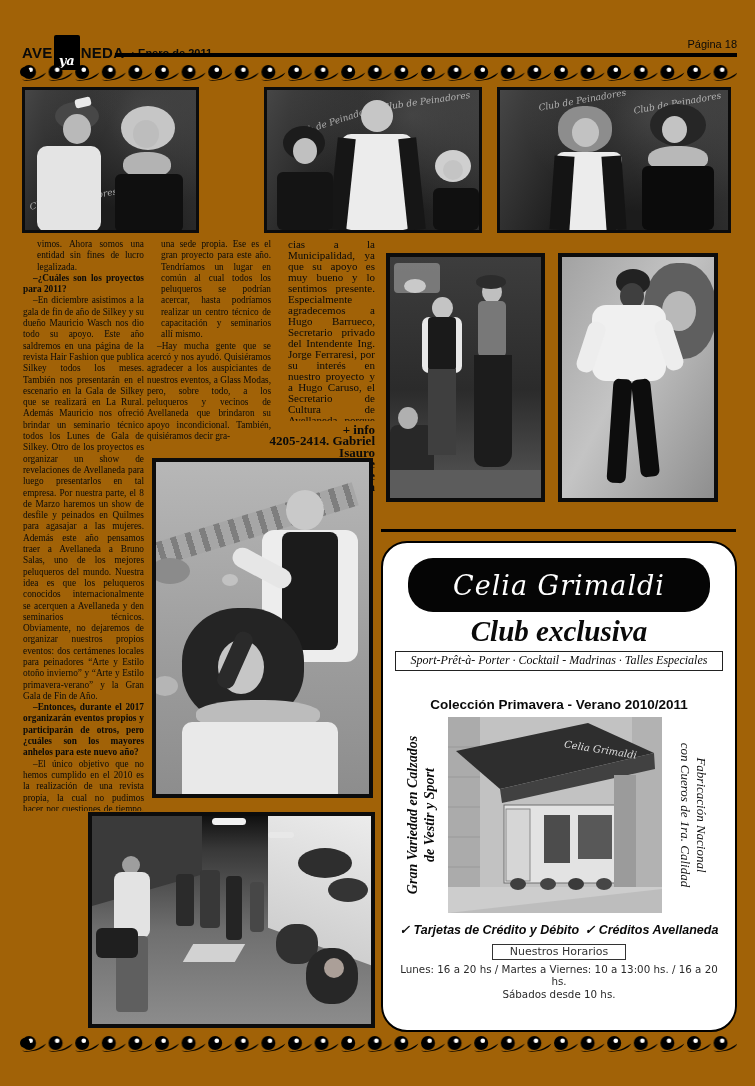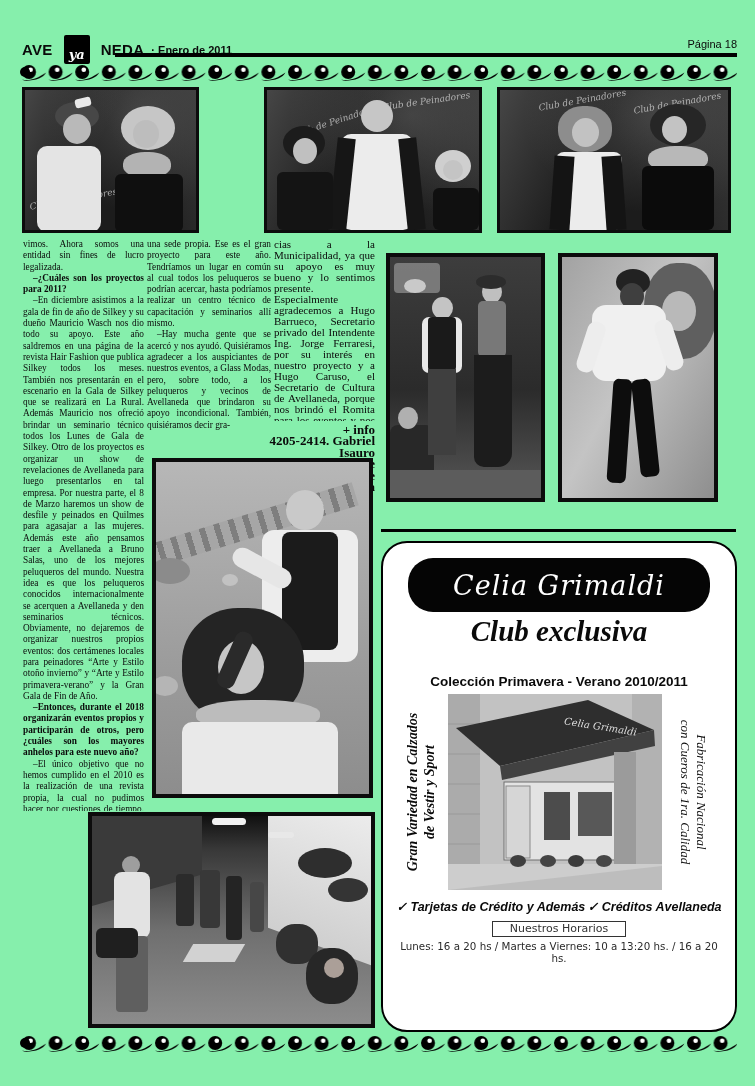--- a/index.html
+++ b/index.html
@@ -1,27 +1,27 @@
 <!DOCTYPE html>
 <html><head>
 <meta charset="utf-8">
 <style>
   * { margin:0; padding:0; box-sizing:border-box; }
   html,body { background:#888; }
   .page {
     position:relative; width:755px; height:1086px; margin:0 auto;
-    background:#86efac; overflow:hidden; color:#0a0a0a;
+    background:#a16207; overflow:hidden; color:#0a0a0a;
     font-family:"Liberation Serif", serif;
     text-decoration:underline;
   }
   
   .hdr-logo { position:absolute; left:22px; top:35px; display:flex; align-items:center; }
   .hdr-logo .cap { font:700 15px "Liberation Sans", sans-serif; letter-spacing:.3px; }
   .logo-box { background:#000; color:#fff; font:italic 700 13px "DejaVu Serif", serif;
-              padding:12px 5px 2px; margin:0 11px; border-radius:2px; }
+              padding:18px 5px 2px; margin:0 1px; border-radius:2px; }
   .hdr-date { font:700 11px "Liberation Sans", sans-serif; margin-left:7px; }
   .hdr-page { position:absolute; right:18px; top:38px; font:11px "Liberation Sans", sans-serif; }
   .hdr-rule { position:absolute; left:115px; top:53px; width:622px; height:4px; background:#000; }
   
   .wave { position:absolute; left:20px; width:717px; height:18px; }
   .wave-top { top:63px; } .wave-bottom { top:1034px; }
   
   .ph { position:absolute; background:#181818; border:3px solid #0c0c0c; overflow:hidden; }
   #photo-gala-1 { left:22px;  top:87px; width:177px; height:146px; }
   #photo-gala-2 { left:264px; top:87px; width:218px; height:146px; }
@@ -43,21 +43,21 @@
   .s { position:absolute; display:block; }
   .plogo { position:absolute; color:#d6d6d6; opacity:.75;
            font:italic 9px "DejaVu Serif", serif; white-space:nowrap; }
   
   .col { position:absolute; top:239px; font-size:9.3px; line-height:11.3px;
          text-align:justify; overflow:hidden; }
   #col1 { left:23px;  width:121px; height:572px; }
   #col2 { left:147px; width:124px; height:222px; }
   #col3 { left:274px; width:101px; height:182px; font-size:11px; line-height:11px; }
   .col p { text-indent:10px; }
-  .col p.noind { text-indent:0; }
+  .col p.noind { text-indent:0;margin-left:14px; }
   .col p.q { font-weight:700; }
   .info { position:absolute; left:252px; top:424px; width:123px; text-align:right;
           font-weight:700; font-size:13px; line-height:11.4px; }
   
   .rule-ad { position:absolute; left:381px; top:529px; width:355px; height:3px; background:#000; }
   .ad { position:absolute; left:381px; top:541px; width:356px; height:491px;
         border:2px solid #000; border-radius:26px; background:#fff; padding:10px 11px 0; }
   .ad-banner { width:302px; height:54px; margin:5px auto 0; background:#050505;
                border-radius:25px; display:flex; align-items:center; justify-content:center; }
   .ad-banner span { color:#fff; font:italic 27px "DejaVu Serif", serif; letter-spacing:1px; }
@@ -151,21 +151,21 @@
     <i class="s" style="left:150px;top:14px;width:56px;height:42px;border-radius:50%;background:#262626;"></i>
     <i class="s" style="left:162px;top:26px;width:25px;height:27px;border-radius:50%;background:#c3c3c3;"></i>
     <i class="s" style="left:148px;top:56px;width:60px;height:26px;border-radius:45%;background:#b8b8b8;"></i>
     <i class="s" style="left:142px;top:76px;width:72px;height:64px;border-radius:6px;background:#0b0b0b;"></i>
   </div>
 
   <div class="col" id="col1">
     <p class="noind">vimos. Ahora somos una entidad sin fines de lucro legalizada.</p>
     <p class="q">–¿Cuáles son los proyectos para 2011?</p>
     <p>–En diciembre asistimos a la gala de fin de año de Silkey y su dueño Mauricio Wasch nos dio todo su apoyo. Este año saldremos en una página de la revista Hair Fashion que publica Silkey todos los meses. También nos presentarán en el escenario en la Gala de Silkey que se realizará en La Rural. Además Mauricio nos ofreció brindar un seminario técnico todos los Lunes de Gala de Silkey. Otro de los proyectos es organizar un show de revelaciones de Avellaneda para luego presentarlos en tal empresa. Por nuestra parte, el 8 de Marzo haremos un show de desfile y peinados en Quilmes para agasajar a las mujeres. Además este año pensamos traer a Avellaneda a Bruno Salas, uno de los mejores peluqueros del mundo. Nuestra idea es que los peluqueros conocidos internacionalmente se acerquen a Avellaneda y den seminarios técnicos. Obviamente, no dejaremos de organizar nuestros propios eventos: dos certámenes locales para peinadores “Arte y Estilo otoño invierno” y “Arte y Estilo primavera-verano” y la Gran Gala de Fin de Año.</p>
-    <p class="q">–Entonces, durante el 2018 organizarán eventos propios y participarán de otros, pero ¿cuáles son los mayores anhelos para este nuevo año?</p>
+    <p class="q">–Entonces, durante el 2017 organizarán eventos propios y participarán de otros, pero ¿cuáles son los mayores anhelos para este nuevo año?</p>
     <p>–El único objetivo que no hemos cumplido en el 2010 es la realización de una revista propia, la cual no pudimos hacer por cuestiones de tiempo. Este año sacaremos la revista con una colección de primavera-verano. Pero, creo que nuestro mayor sueño es tener</p>
   </div>
   <div class="col" id="col2">
     <p class="noind">una sede propia. Ese es el gran proyecto para este año. Tendríamos un lugar en común al cual todos los peluqueros se podrían acercar, hasta podríamos realizar un centro técnico de capacitación y seminarios allí mismo.</p>
     <p>–Hay mucha gente que se acercó y nos ayudó. Quisiéramos agradecer a los auspiciantes de nuestros eventos, a Glass Modas, pero, sobre todo, a los peluqueros y vecinos de Avellaneda que brindaron su apoyo incondicional. También, quisiéramos decir gra-</p>
   </div>
   <div class="col" id="col3">
     <p class="noind">cias a la Municipalidad, ya que su apoyo es muy bueno y lo sentimos presente. Especialmente agradecemos a Hugo Barrueco, Secretario privado del Intendente Ing. Jorge Ferraresi, por su interés en nuestro proyecto y a Hugo Caruso, el Secretario de Cultura de Avellaneda, porque nos brindó el Romita para los eventos y nos facilitó muchas de las cosas que necesitábamos.</p>
   </div>
   <div class="info">
@@ -238,20 +238,21 @@
     <i class="s" style="left:4px;top:112px;width:42px;height:30px;border-radius:6px;background:#1f1f1f;"></i>
   </div>
 
   <div class="rule-ad"></div>
 
   <div class="ad">
     <div class="ad-banner">
       <span>Celia Grimaldi</span>
     </div>
     <div class="ad-headline">Club exclusiva</div>
+    <div class="ad-cats">Sport-Prêt-à- Porter · Cocktail - Madrinas · Talles Especiales</div>
     <div class="ad-coll">Colección Primavera - Verano 2010/2011</div>
 
     <div class="ad-mid">
       <div class="vt vt-l">
         <div class="vt-inner">
           <div>Gran Variedad en Calzados</div>
           <div>de Vestir y Sport</div>
         </div>
       </div>
       <svg width="214" height="196" viewBox="0 0 214 196">
@@ -282,26 +283,27 @@
       </svg>
       <div class="vt vt-r">
         <div class="vt-inner">
           <div>Fabricación Nacional</div>
           <div>con Cueros de 1ra. Calidad</div>
         </div>
       </div>
     </div>
 
     <div class="ad-pay">
-      <span><span>✓</span> <span>Tarjetas de Crédito y Además</span></span>
+      <span><span>✓</span> <span>Tarjetas de Crédito y Débito</span></span>
       <span><span>✓</span> <span>Créditos Avellaneda</span></span>
     </div>
 
     <div class="ad-hours-title">Nuestros Horarios</div>
-    <div class="ad-hours">Lunes: 16 a 20 hs / Martes a Viernes: 10 a 13:20 hs. / 16 a 20 hs.</div>
+    <div class="ad-hours">Lunes: 16 a 20 hs / Martes a Viernes: 10 a 13:00 hs. / 16 a 20 hs.</div>
+    <div class="ad-hours">Sábados desde 10 hs.</div>
 
   </div>
 
   <svg class="wave wave-bottom">
     <rect width="717" height="18" fill="url(#wv)"></rect>
     <circle cx="5" cy="9" r="5"></circle>
   </svg>
 
 </div>
 

